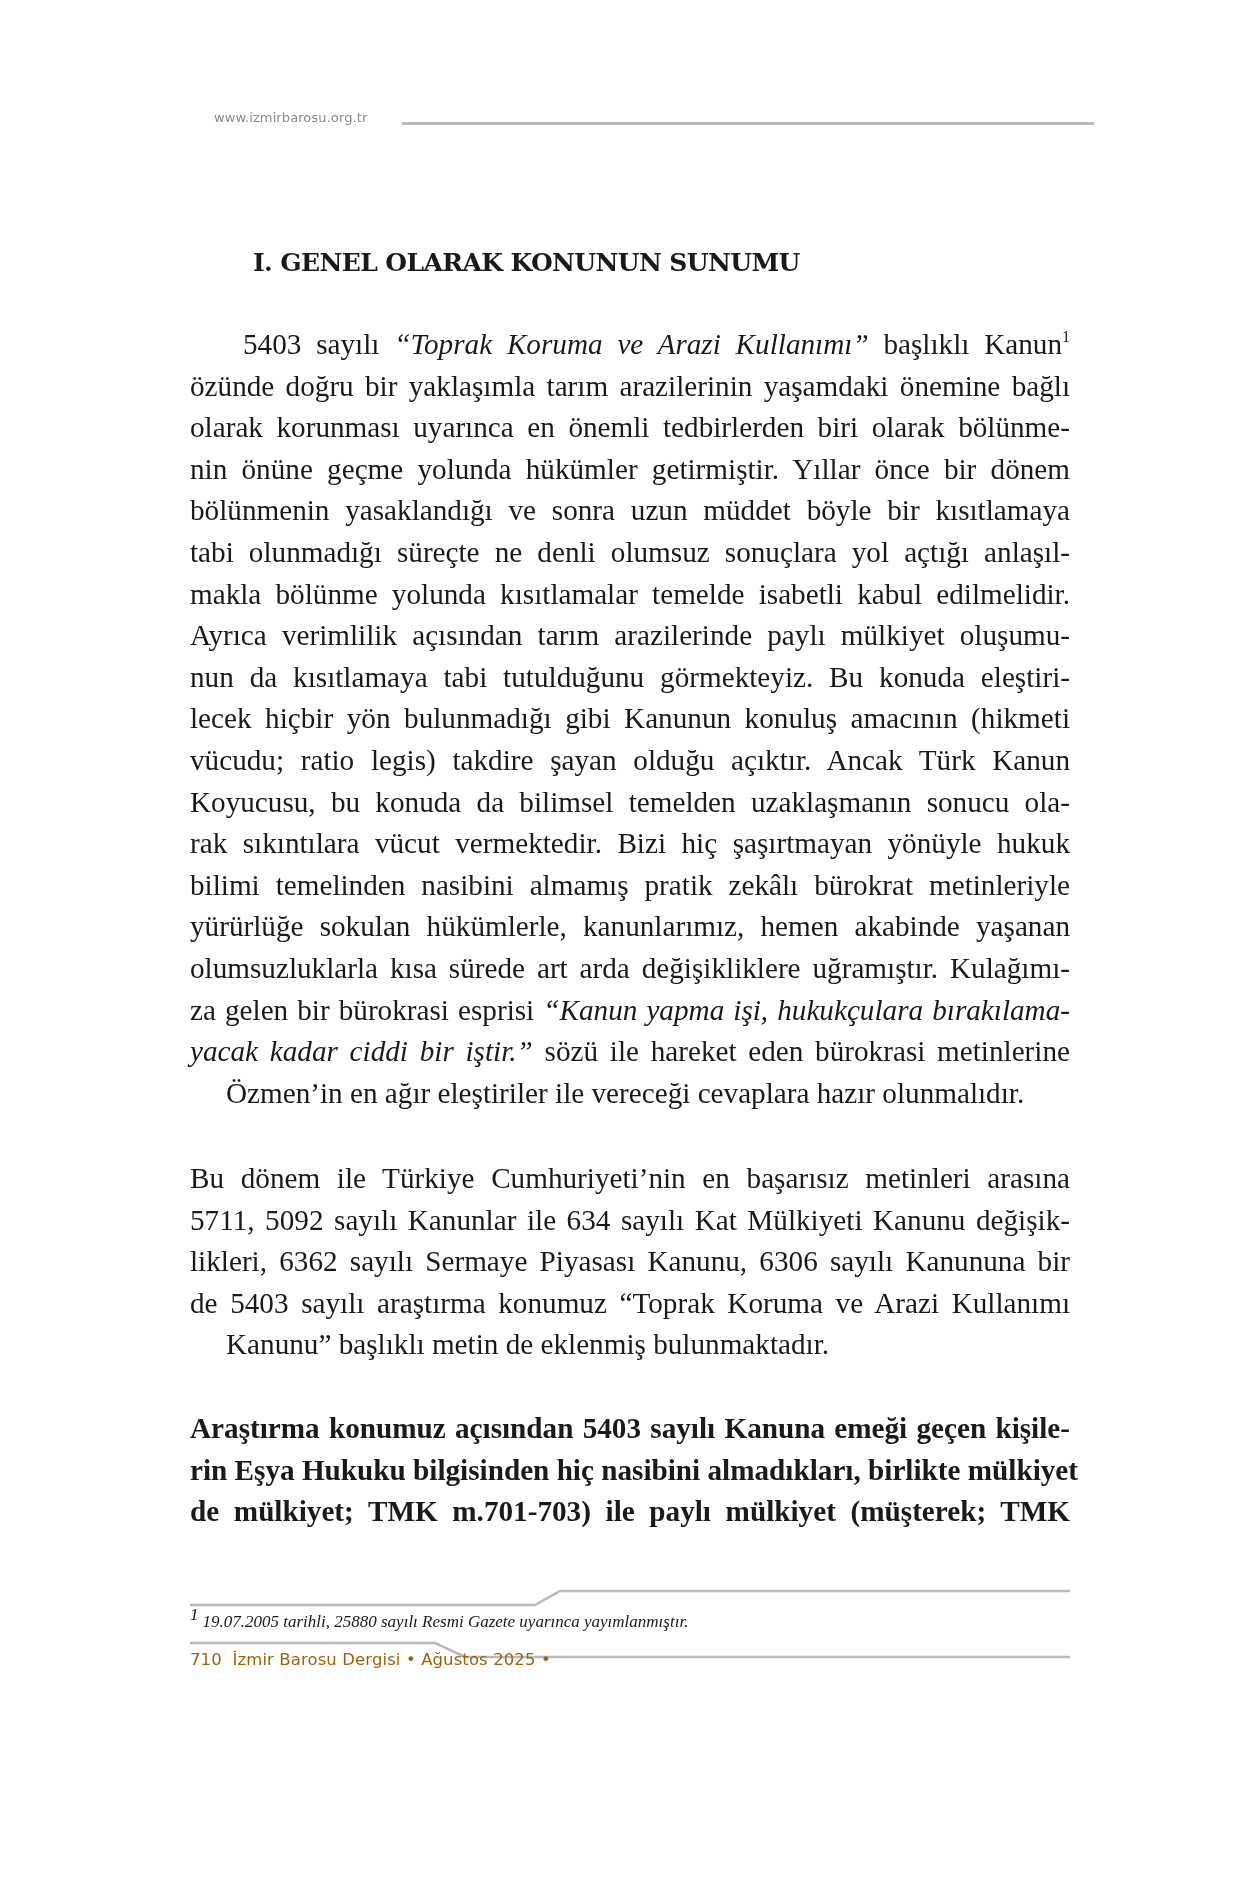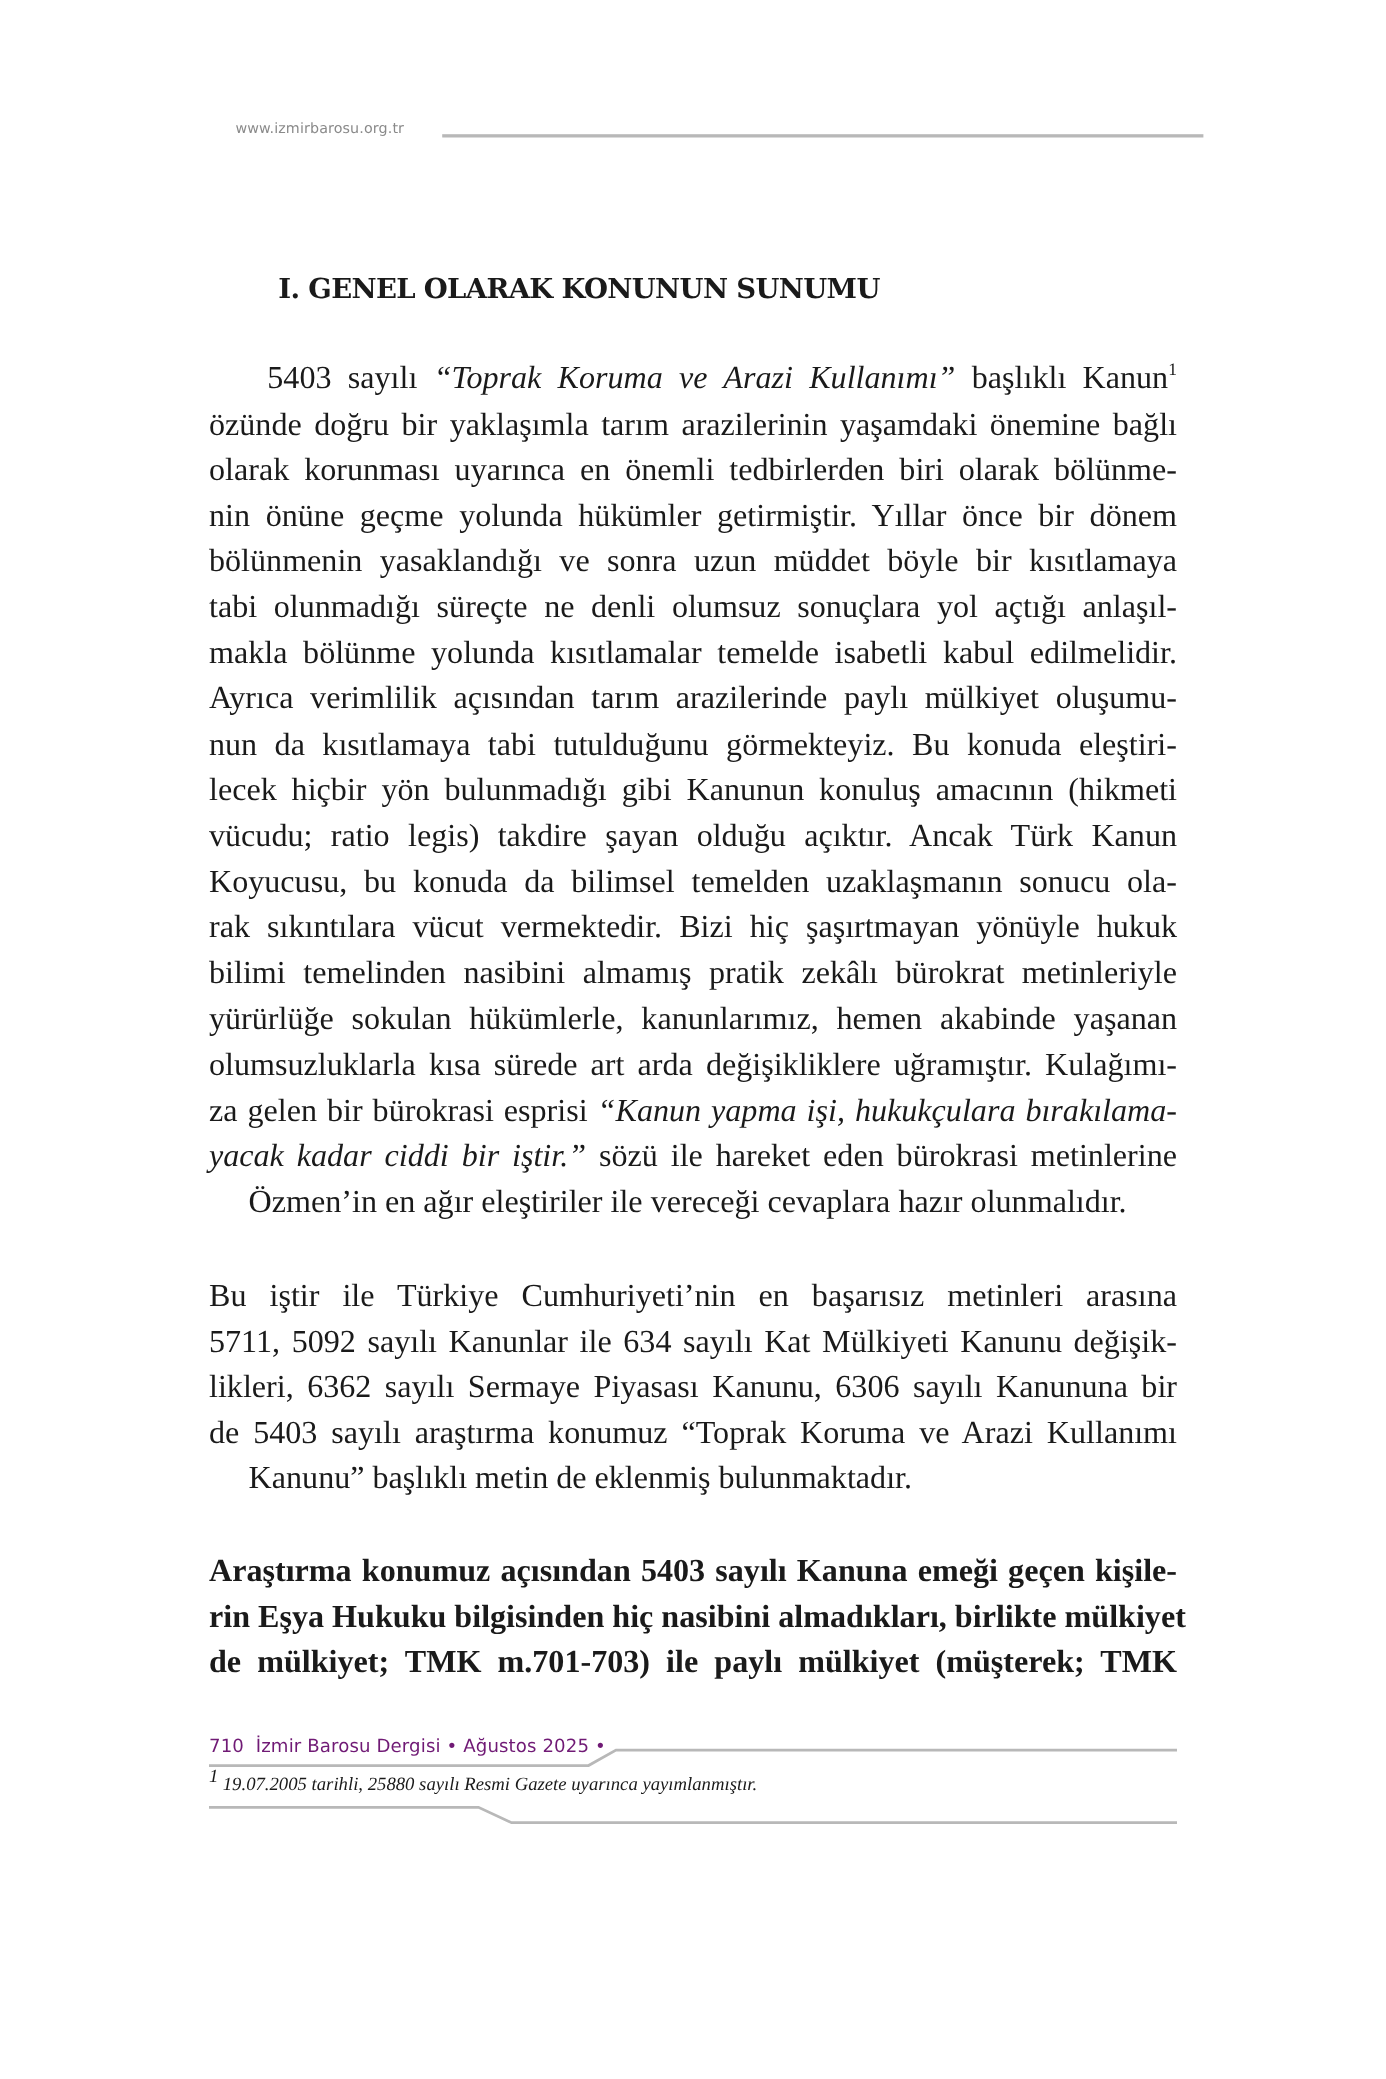--- a/index.html
+++ b/index.html
@@ -20,21 +20,21 @@
   .body-text .line.last { text-align-last: left; margin-left: 36px; }
   .body-text .line.indent { padding-left: 53px; }
   .it { font-style: italic; }
   sup.fn { font-size: 16px; vertical-align: 12px; line-height: 0; }
 
   .fn-rule { position: absolute; left: 190px; top: 1588px; width: 880px; height: 20px; }
   .footnote { position: absolute; left: 190px; top: 1612px; font-family: "Liberation Serif", serif; font-size: 17px; color: #1a1a1a; white-space: nowrap; font-style: italic; }
   .footnote .fn-num { font-size: 17px; position: relative; top: -7px; margin-right: 4px; }
 
   .footer-rule { position: absolute; left: 190px; top: 1640px; width: 880px; height: 30px; }
-  .footer { position: absolute; left: 190px; top: 1578px; font-family: "DejaVu Sans", sans-serif; font-size: 16.5px; color: #701a75; white-space: nowrap; letter-spacing: 0.1px; }
+  .footer { position: absolute; left: 190px; top: 1650px; font-family: "DejaVu Sans", sans-serif; font-size: 16.5px; color: #a16207; white-space: nowrap; letter-spacing: 0.1px; }
 </style>
 </head>
 <body>
 
 <div class="page">
 
   <div class="header">
     <span class="header-url">www.izmirbarosu.org.tr</span>
     <div class="header-rule"></div>
   </div>
@@ -57,21 +57,21 @@
     <span class="line">rak sıkıntılara vücut vermektedir. Bizi hiç şaşırtmayan yönüyle hukuk</span>
     <span class="line">bilimi temelinden nasibini almamış pratik zekâlı bürokrat metinleriyle</span>
     <span class="line">yürürlüğe sokulan hükümlerle, kanunlarımız, hemen akabinde yaşanan</span>
     <span class="line">olumsuzluklarla kısa sürede art arda değişikliklere uğramıştır. Kulağımı-</span>
     <span class="line"><span>za gelen bir bürokrasi esprisi </span><span class="it">“Kanun yapma işi, hukukçulara bırakılama-</span><span></span></span>
     <span class="line"><span class="it">yacak kadar ciddi bir iştir.”</span><span> sözü ile hareket eden bürokrasi metinlerine</span></span>
     <span class="line last">Özmen’in en ağır eleştiriler ile vereceği cevaplara hazır olunmalıdır.</span>
   </div>
 
   <div class="body-text p2">
-    <span class="line">Bu iştir ile Türkiye Cumhuriyeti’nin en başarısız metinleri arasına</span>
+    <span class="line">Bu dönem ile Türkiye Cumhuriyeti’nin en başarısız metinleri arasına</span>
     <span class="line">5711, 5092 sayılı Kanunlar ile 634 sayılı Kat Mülkiyeti Kanunu değişik-</span>
     <span class="line">likleri, 6362 sayılı Sermaye Piyasası Kanunu, 6306 sayılı Kanununa bir</span>
     <span class="line">de 5403 sayılı araştırma konumuz “Toprak Koruma ve Arazi Kullanımı</span>
     <span class="line last">Kanunu” başlıklı metin de eklenmiş bulunmaktadır.</span>
   </div>
 
   <div class="body-text p3">
     <span class="line">Araştırma konumuz açısından 5403 sayılı Kanuna emeği geçen kişile-</span>
     <span class="line">rin Eşya Hukuku bilgisinden hiç nasibini almadıkları, birlikte mülkiyet</span>
     <span class="line">de mülkiyet; TMK m.701-703)  ile paylı mülkiyet (müşterek; TMK</span>

